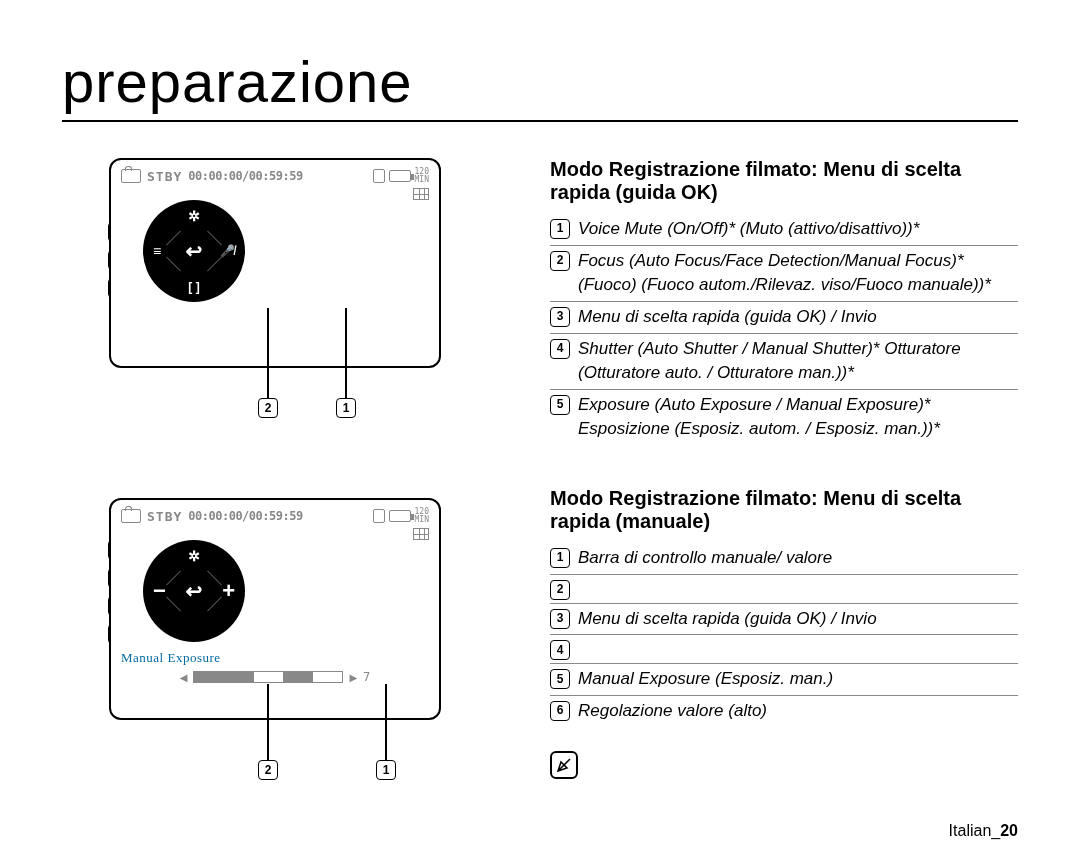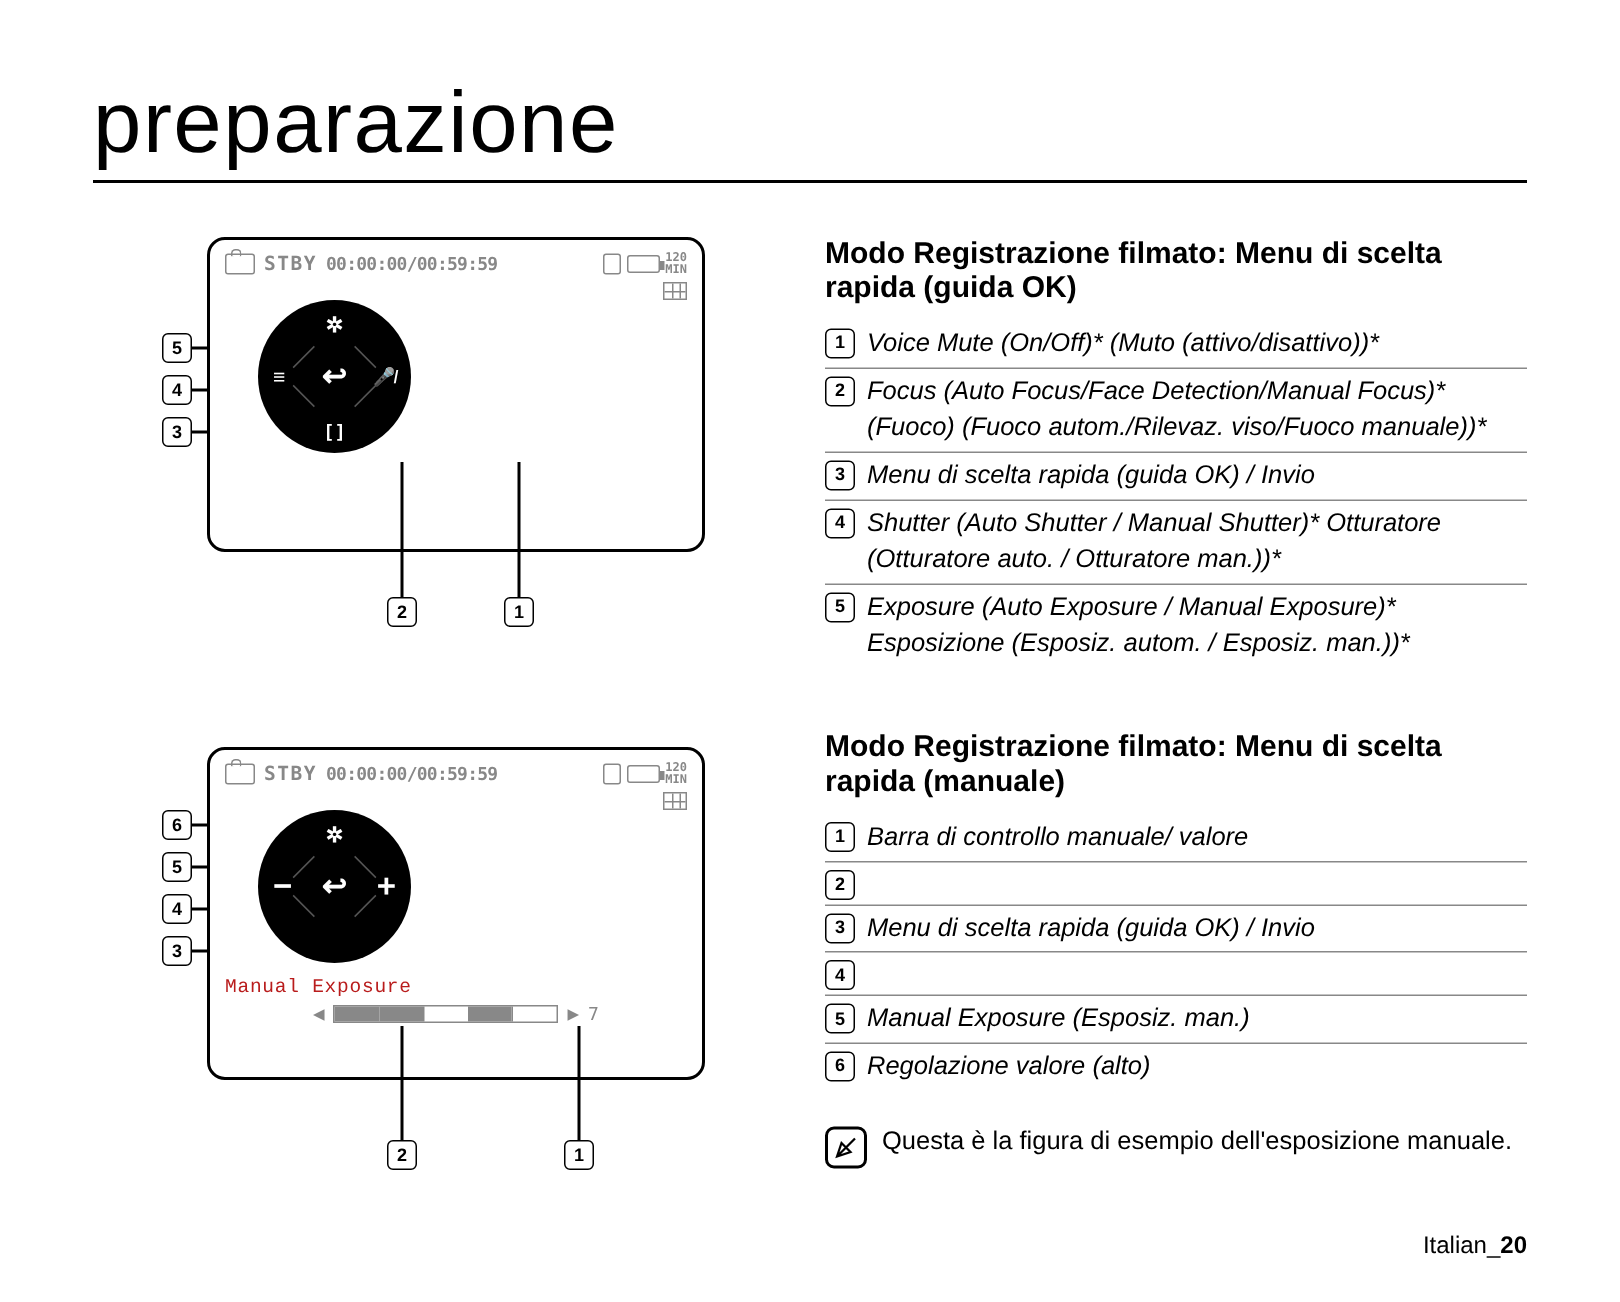--- a/index.html
+++ b/index.html
@@ -74,21 +74,21 @@
     gap: 58px;
   }
   .callouts-bottom .col {
     display: flex;
     flex-direction: column;
     align-items: center;
   }
   .lead-v { width: 1.5px; background: #000; }
   
   .screen-wrap {
-    margin-left: 76px;
+    margin-left: 47px;
     width: 332px;
   }
   .screen {
     width: 332px;
     border: 2.5px solid #000;
     border-radius: 12px;
     padding: 8px 10px 10px 10px;
     position: relative;
     background: #fff;
   }
@@ -102,21 +102,21 @@
     font-weight: bold;
   }
   .status-row .cam-ico { width: 20px; height: 14px; border: 1.5px solid #888; border-radius: 2px; position: relative; display: inline-block; }
   .status-row .cam-ico:before { content:''; position:absolute; top:-4px; left:3px; width:5px; height:4px; border:1.5px solid #888; border-bottom:none; border-radius:3px 3px 0 0;}
   .stby { letter-spacing: 1px; }
   .timecode { font-size: 12px; letter-spacing: -0.5px; }
   .right-icons { margin-left: auto; display: flex; gap: 4px; align-items: center;}
   .card-ico { border: 1.5px solid #888; width: 12px; height: 14px; border-radius: 2px; display: inline-block; }
   .batt-ico { border: 1.5px solid #888; width: 22px; height: 12px; border-radius: 2px; display:inline-block; position:relative;}
   .batt-ico:after { content:''; position:absolute; right:-4px; top:3px; width:3px; height:6px; background:#888;}
-  .min-ico { font-size: 8px; line-height: 1; color:#888; font-weight: bold; text-align: left; }
+  .min-ico { font-size: 8px; line-height: 1; color:#888; font-weight: normal; text-align: left; }
   .second-row { display:flex; justify-content:flex-end; margin-top: 4px; }
   .grid-ico { width: 16px; height: 12px; border: 1.5px solid #888; position: relative; }
   .grid-ico:before, .grid-ico:after { content:''; position:absolute; background:#888; }
   .grid-ico:before { left:33%; top:0; bottom:0; width:1px; box-shadow: 5px 0 0 #888; }
   .grid-ico:after { top:50%; left:0; right:0; height:1px; }
   
   .dial-area { position: relative; height: 120px; }
   .dial {
     position: absolute;
     left: 22px;
@@ -142,25 +142,25 @@
   .dial .center { top: 50%; left: 50%; transform: translate(-50%,-50%); font-size: 20px; }
   .dial .divider { position: absolute; background: #555; }
   .dial .dv1 { width: 1px; height: 20px; top: 28px; left: 30px; transform: rotate(45deg);}
   .dial .dv2 { width: 1px; height: 20px; top: 28px; right: 30px; transform: rotate(-45deg);}
   .dial .dv3 { width: 1px; height: 20px; bottom: 28px; left: 30px; transform: rotate(-45deg);}
   .dial .dv4 { width: 1px; height: 20px; bottom: 28px; right: 30px; transform: rotate(45deg);}
   .aperture-ico { color:#fff; font-size:16px; }
   .slider-ico { color:#fff; font-size:12px; }
   
   .manual-label {
-    color: #b91c1c;
+    color: #0369a1;
     font-size: 13px;
     letter-spacing: 0.5px;
     margin-top: 2px;
-    font-family: Liberation Mono, monospace;
+    font-family: Liberation Serif, serif;
   }
   .value-bar-row { display:flex; align-items:center; gap:6px; margin-top:4px;}
   .tri { color:#888; font-size:10px; }
   .bar {
     width: 150px; height: 12px;
     border: 1.5px solid #888;
     display: flex;
   }
   .bar .seg { flex: 1; background: #888; }
   .bar .seg.empty { background: none; border-left: 1px solid #888; }
@@ -403,21 +403,20 @@
             <div class="legend-text">Regolazione valore (alto)</div>
           </div>
       </div>
 
       <div class="note-row">
         <div class="note-ico">
           <svg viewBox="0 0 24 24" fill="none" stroke="#000" stroke-width="2">
               <path d="M4 20l16-16M4 20l4-12 8 8z"></path>
             </svg>
         </div>
-        <div>Questa è la figura di esempio dell'esposizione manuale.</div>
       </div>
     </div>
   </div>
 </div>
 
 <div class="footer">
   <span>Italian_</span><b>20</b>
 </div>
 
 </body></html>

